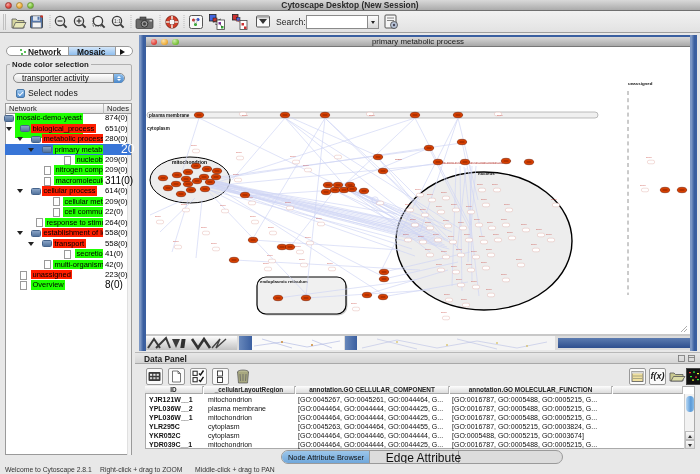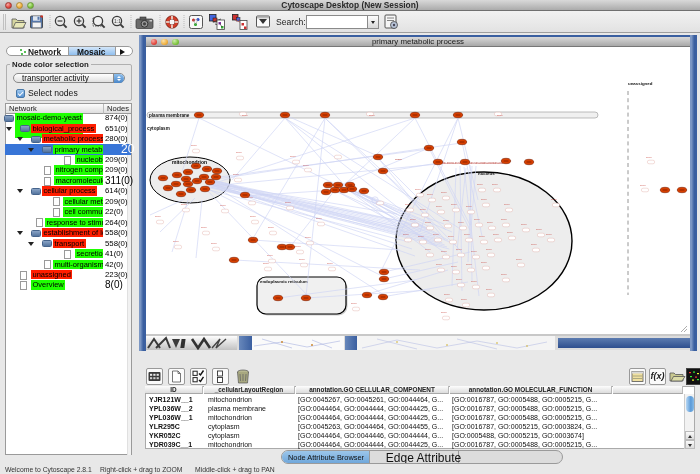--- a/index.html
+++ b/index.html
@@ -628,20 +628,28 @@
           <rect x="679.6" y="189.5" width="4.8" height="1" fill="#8a2000" stroke="none"></rect>
         </g>
       </svg>
   <svg class="abs" style="right:2px;bottom:1px" width="8" height="8" viewBox="0 0 8 8">
         <path d="M1 7 L7 1 M4 7 L7 4" stroke="#999" stroke-width="0.8"></path>
       </svg>
  </div>
 </div>
 
 <div class="abs" style="left:135px;top:352px;width:565px;height:113px;background:#e8e8e8">
+ <div class="abs" style="left:0;top:0;width:565px;height:12px;background:linear-gradient(#e8e8e8,#d4d4d4);border-top:1px solid #b8b8b8;border-bottom:1px solid #a8a8a8">
+  <div style="font-size:8.4px;font-weight:bold;color:#222;padding-left:9px;line-height:12px">Data Panel</div>
+  <svg class="abs" style="right:4px;top:2px" width="18" height="8" viewBox="0 0 18 8">
+        <rect x="0.5" y="0.5" width="6" height="6" fill="none" stroke="#777" stroke-width="0.8"></rect>
+        <rect x="10.5" y="0.5" width="6" height="6" fill="none" stroke="#777" stroke-width="0.8"></rect>
+        <line x1="10.5" y1="2.5" x2="16.5" y2="2.5" stroke="#777" stroke-width="0.8"></line>
+      </svg>
+ </div>
 
  <div class="abs" style="left:10px;top:15px;width:546px;height:20px">
 
   <div class="abs" style="left:1px;top:1px;width:17px;height:17px;background:#fafafa;border:1px solid #999;border-radius:2px">
    <svg width="15" height="15" viewBox="0 0 15 15">
           <rect x="1.5" y="3" width="12" height="9" rx="1" fill="#3a3a3a"></rect>
           <rect x="3" y="4.8" width="2.2" height="2" fill="#e8e8e8"></rect>
           <rect x="6.3" y="4.8" width="2.2" height="2" fill="#e8e8e8"></rect>
           <rect x="9.6" y="4.8" width="2.2" height="2" fill="#e8e8e8"></rect>
           <rect x="3" y="8.2" width="2.2" height="2" fill="#cfcfcf"></rect>

